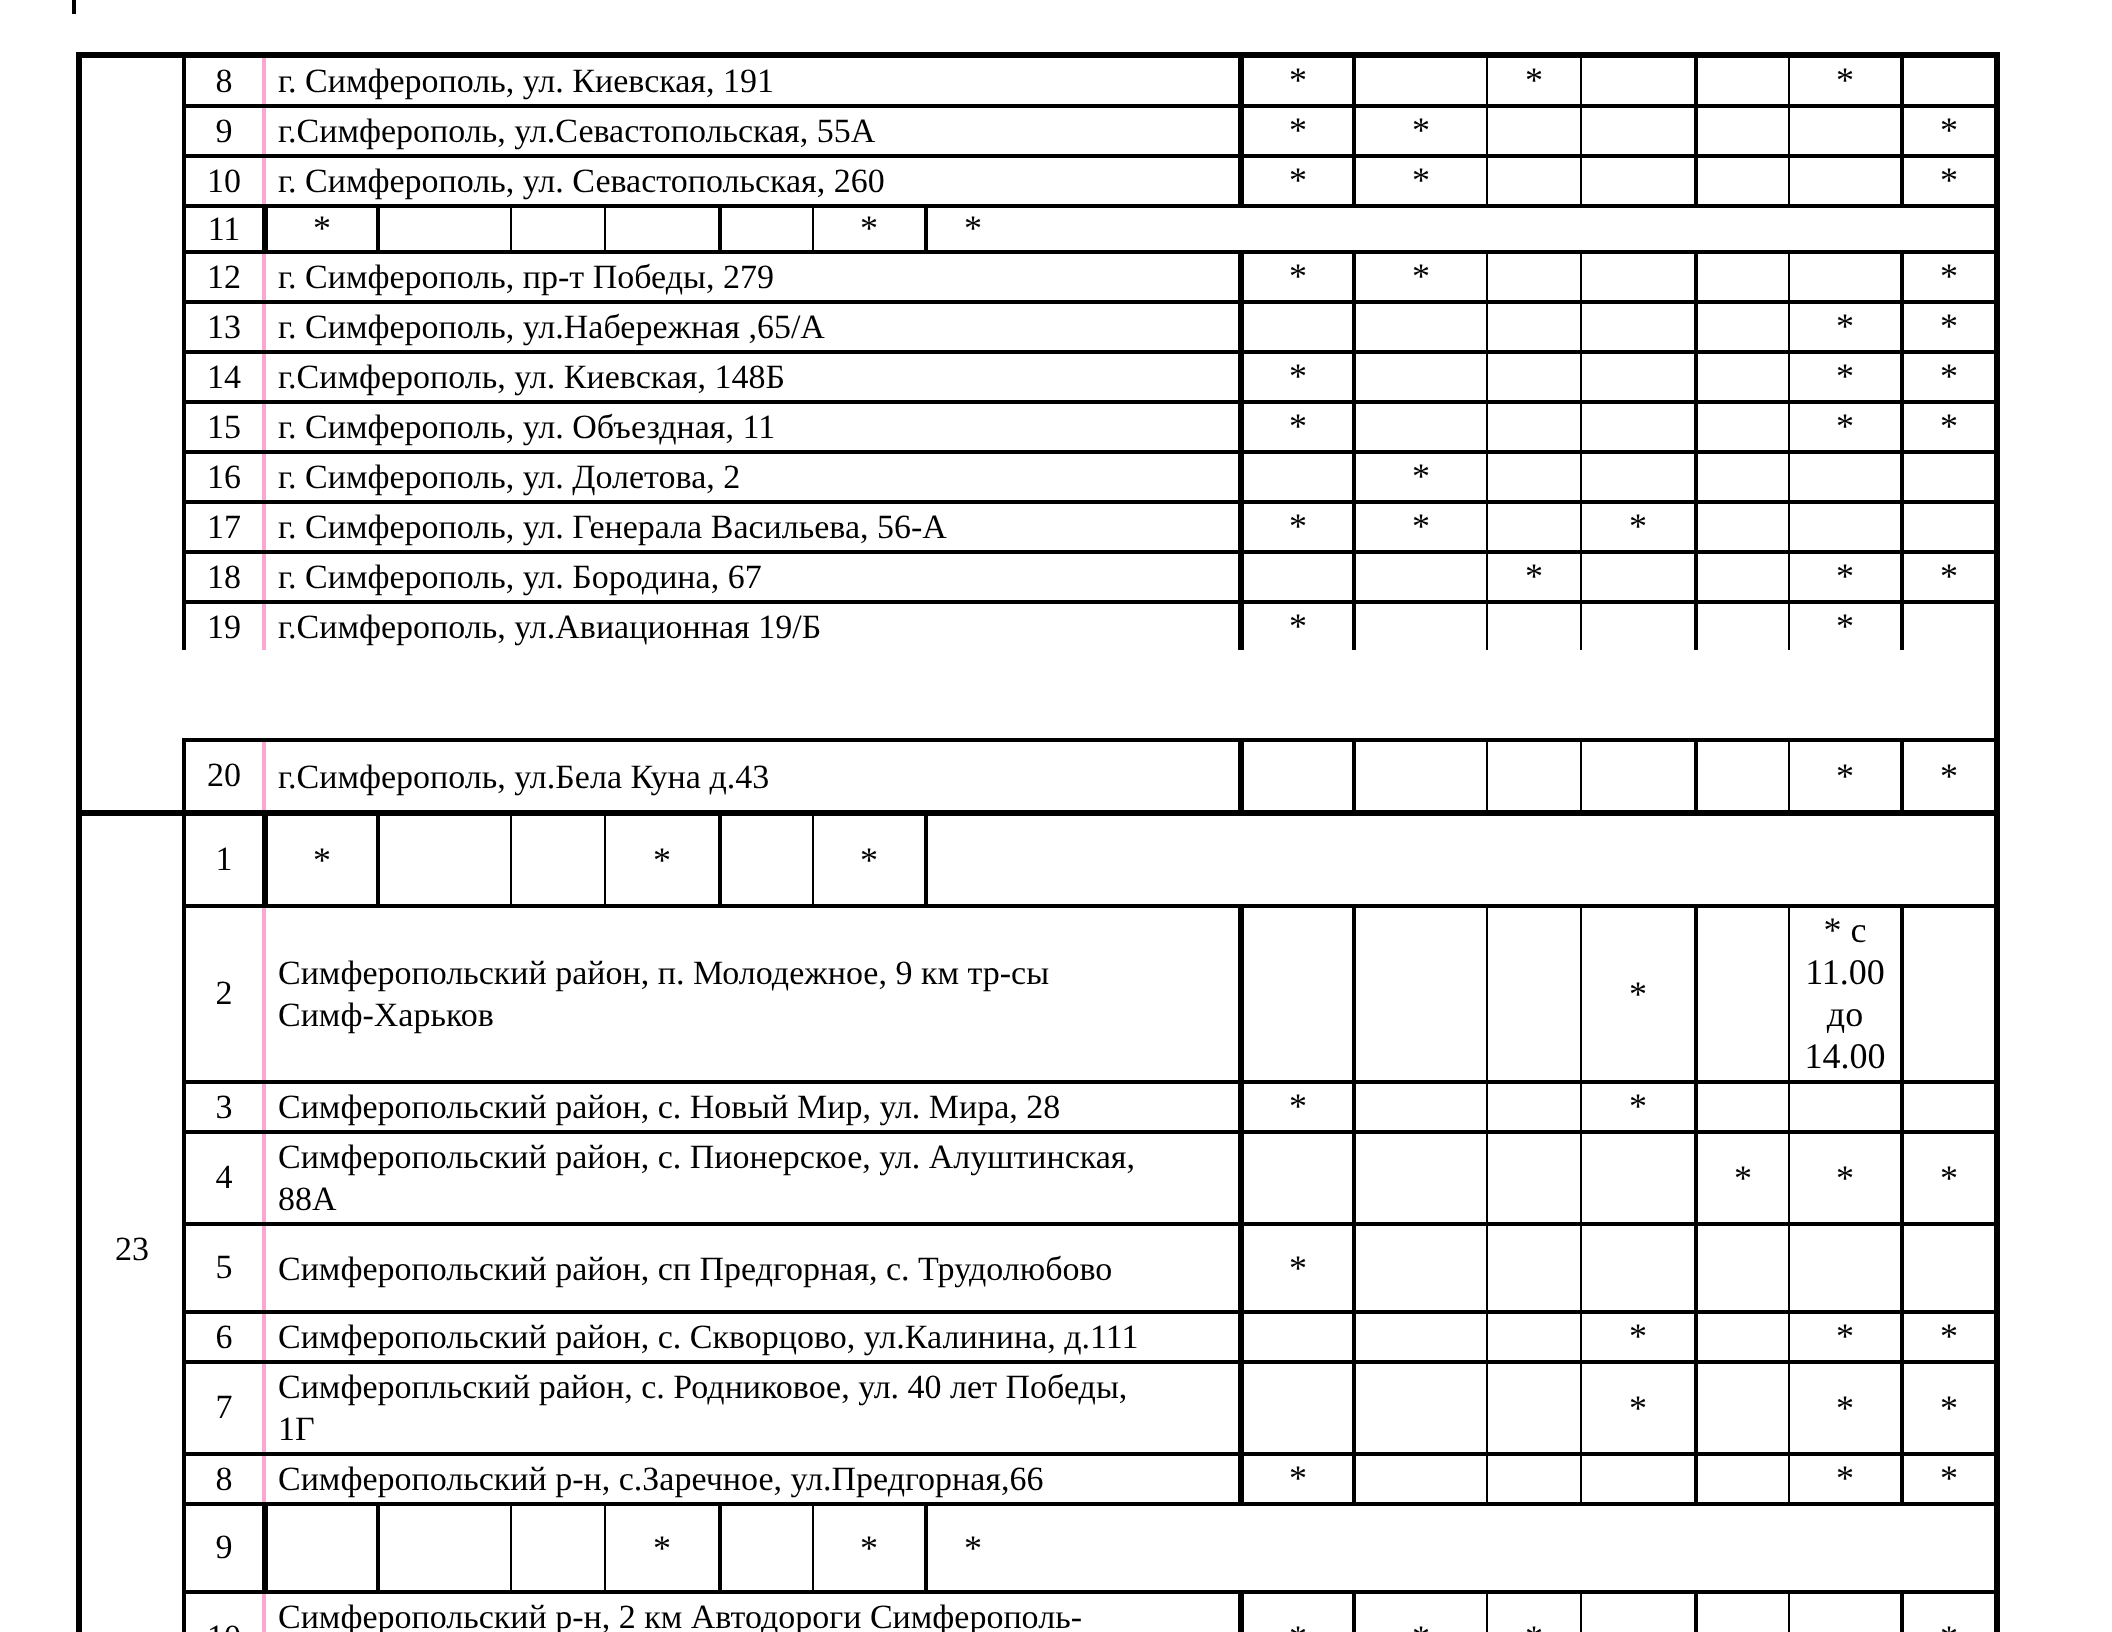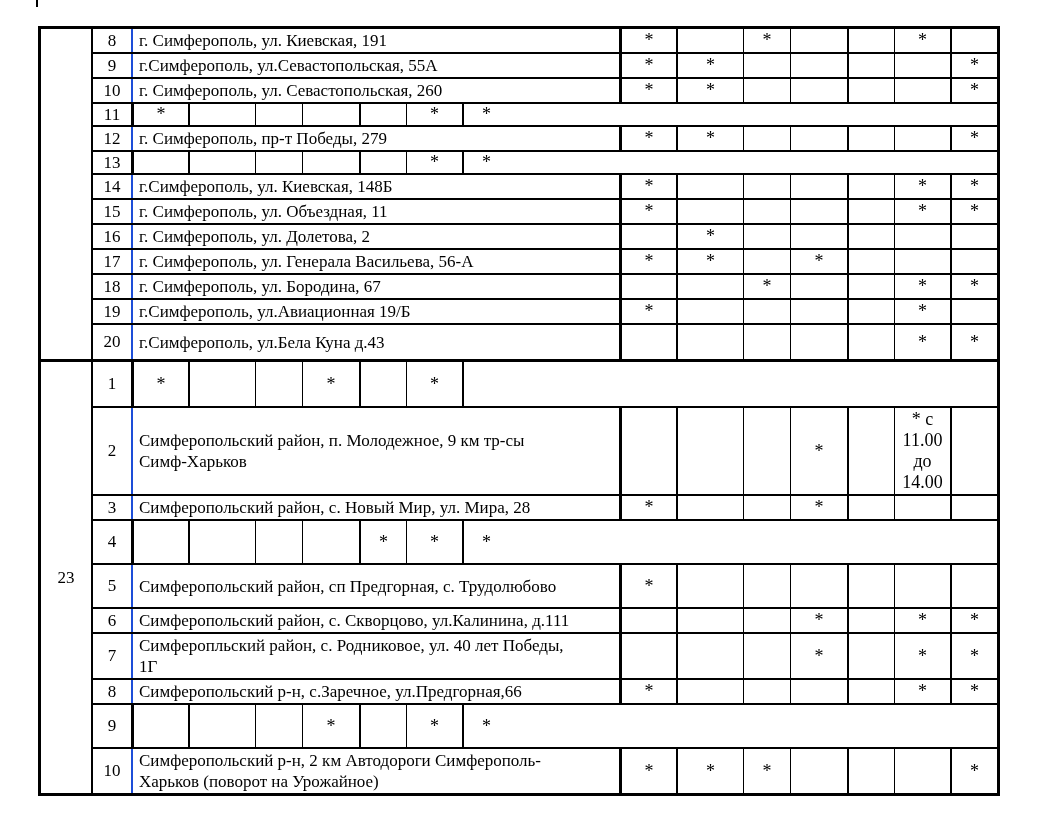--- a/index.html
+++ b/index.html
@@ -34,42 +34,42 @@
   .row + .row { border-top: 2px solid #000; }
 
   .cell { display: flex; align-items: center; min-width: 0; }
   .cell-num {
     width: 40px; flex: none;
     border-left: 2px solid #000;
     justify-content: center; text-align: center;
   }
   .cell-addr {
     flex: 1;
-    border-left: 2px solid #1d4ed8;
+    border-left: 2px solid #f9a8d4;
     padding: 1px 4px 1px 6px;
     line-height: 21px;
     white-space: pre-line;
   }
   .cell-star {
     flex: none;
     justify-content: center; text-align: center;
     font-size: 18px; line-height: 21px;
     white-space: pre-line;
   }
   .s1 { width: 57px; border-left: 3px solid #000; }
   .s2 { width: 67px; border-left: 2px solid #000; }
   .s3 { width: 47px; border-left: 1px solid #000; }
   .s4 { width: 57px; border-left: 1px solid #000; }
   .s5 { width: 47px; border-left: 2px solid #000; }
   .s6 { width: 56px; border-left: 1px solid #000; }
   .s7 { width: 47px; border-left: 2px solid #000; }
 
   
   .section-1 .row { min-height: 22px; }
-  .section-1 .row:last-child { min-height: 36px; }
+  .section-1 .row:last-child { min-height: 36px; margin-top: 44px; }
   .section-2 .row:nth-child(1)  { min-height: 44px; }
   .section-2 .row:nth-child(2)  { min-height: 88px; }
   .section-2 .row:nth-child(3)  { min-height: 22px; }
   .section-2 .row:nth-child(4)  { min-height: 44px; }
   .section-2 .row:nth-child(5)  { min-height: 44px; }
   .section-2 .row:nth-child(6)  { min-height: 22px; }
   .section-2 .row:nth-child(7)  { min-height: 44px; }
   .section-2 .row:nth-child(8)  { min-height: 24px; }
   .section-2 .row:nth-child(9)  { min-height: 44px; }
   .section-2 .row:nth-child(10) { min-height: 46px; }
@@ -132,20 +132,21 @@
     <div class="cell cell-star s1">*</div>
     <div class="cell cell-star s2">*</div>
     <div class="cell cell-star s3"></div>
     <div class="cell cell-star s4"></div>
     <div class="cell cell-star s5"></div>
     <div class="cell cell-star s6"></div>
     <div class="cell cell-star s7">*</div>
   </div>
         <div class="row">
     <div class="cell cell-num">13</div>
+    <div class="cell cell-addr">г. Симферополь, ул.Набережная ,65/А</div>
     <div class="cell cell-star s1"></div>
     <div class="cell cell-star s2"></div>
     <div class="cell cell-star s3"></div>
     <div class="cell cell-star s4"></div>
     <div class="cell cell-star s5"></div>
     <div class="cell cell-star s6">*</div>
     <div class="cell cell-star s7">*</div>
   </div>
         <div class="row">
     <div class="cell cell-num">14</div>
@@ -260,20 +261,22 @@
     <div class="cell cell-star s1">*</div>
     <div class="cell cell-star s2"></div>
     <div class="cell cell-star s3"></div>
     <div class="cell cell-star s4">*</div>
     <div class="cell cell-star s5"></div>
     <div class="cell cell-star s6"></div>
     <div class="cell cell-star s7"></div>
   </div>
         <div class="row">
     <div class="cell cell-num">4</div>
+    <div class="cell cell-addr">Симферопольский район, с. Пионерское, ул. Алуштинская,
+88А</div>
     <div class="cell cell-star s1"></div>
     <div class="cell cell-star s2"></div>
     <div class="cell cell-star s3"></div>
     <div class="cell cell-star s4"></div>
     <div class="cell cell-star s5">*</div>
     <div class="cell cell-star s6">*</div>
     <div class="cell cell-star s7">*</div>
   </div>
         <div class="row">
     <div class="cell cell-num">5</div>

